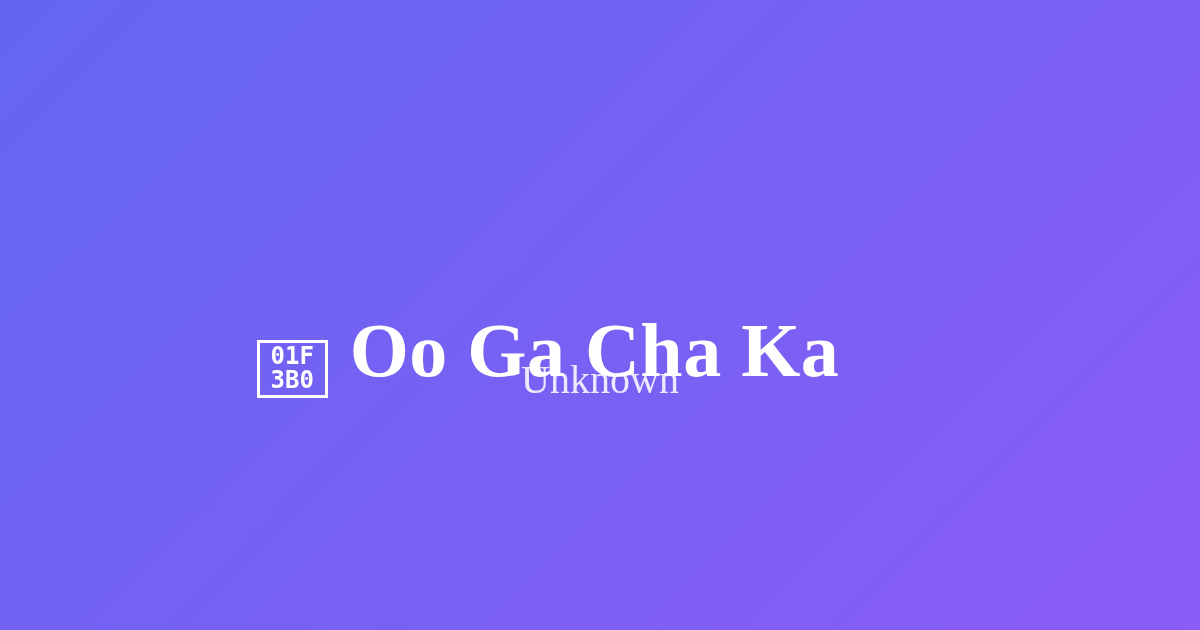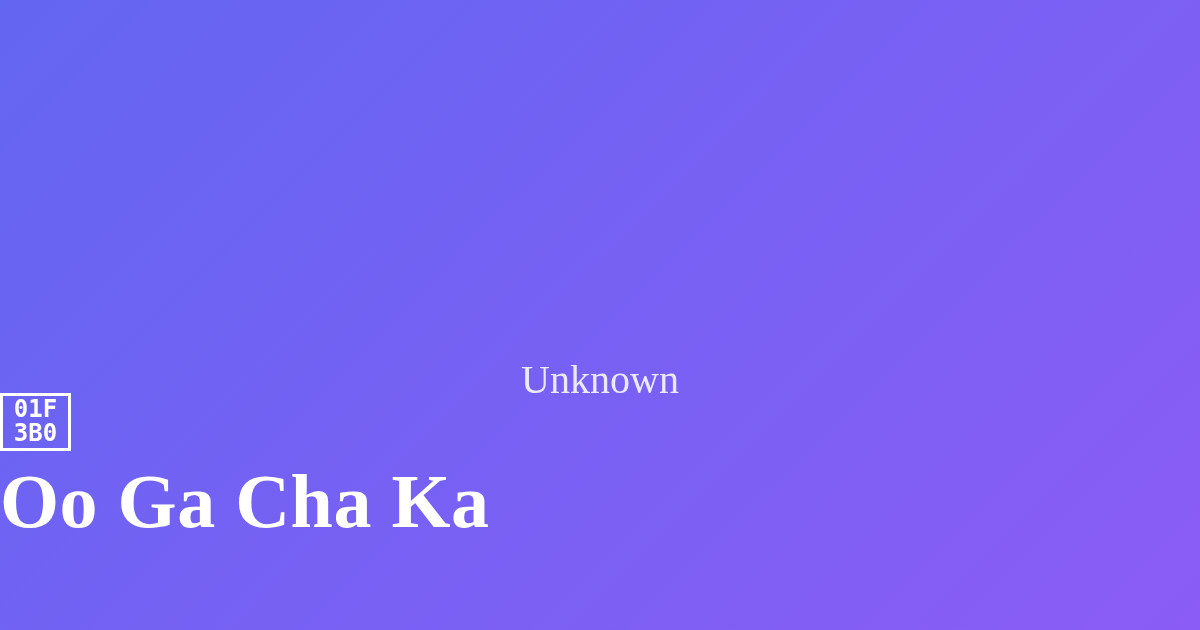--- a/index.html
+++ b/index.html
@@ -28,21 +28,21 @@
   }
 
   
   .title-row {
     position: absolute;
     top: 0;
     left: 0;
     width: 1096px;
     height: 320px;
     display: flex;
-    flex-direction: column;
+    flex-direction: row;
     align-items: baseline;
     justify-content: center;
     white-space: nowrap;
   }
 
   .title-text {
     font-family: "Liberation Serif", "DejaVu Serif", serif;
     font-size: 76px;
     font-weight: bold;
     line-height: 1;

